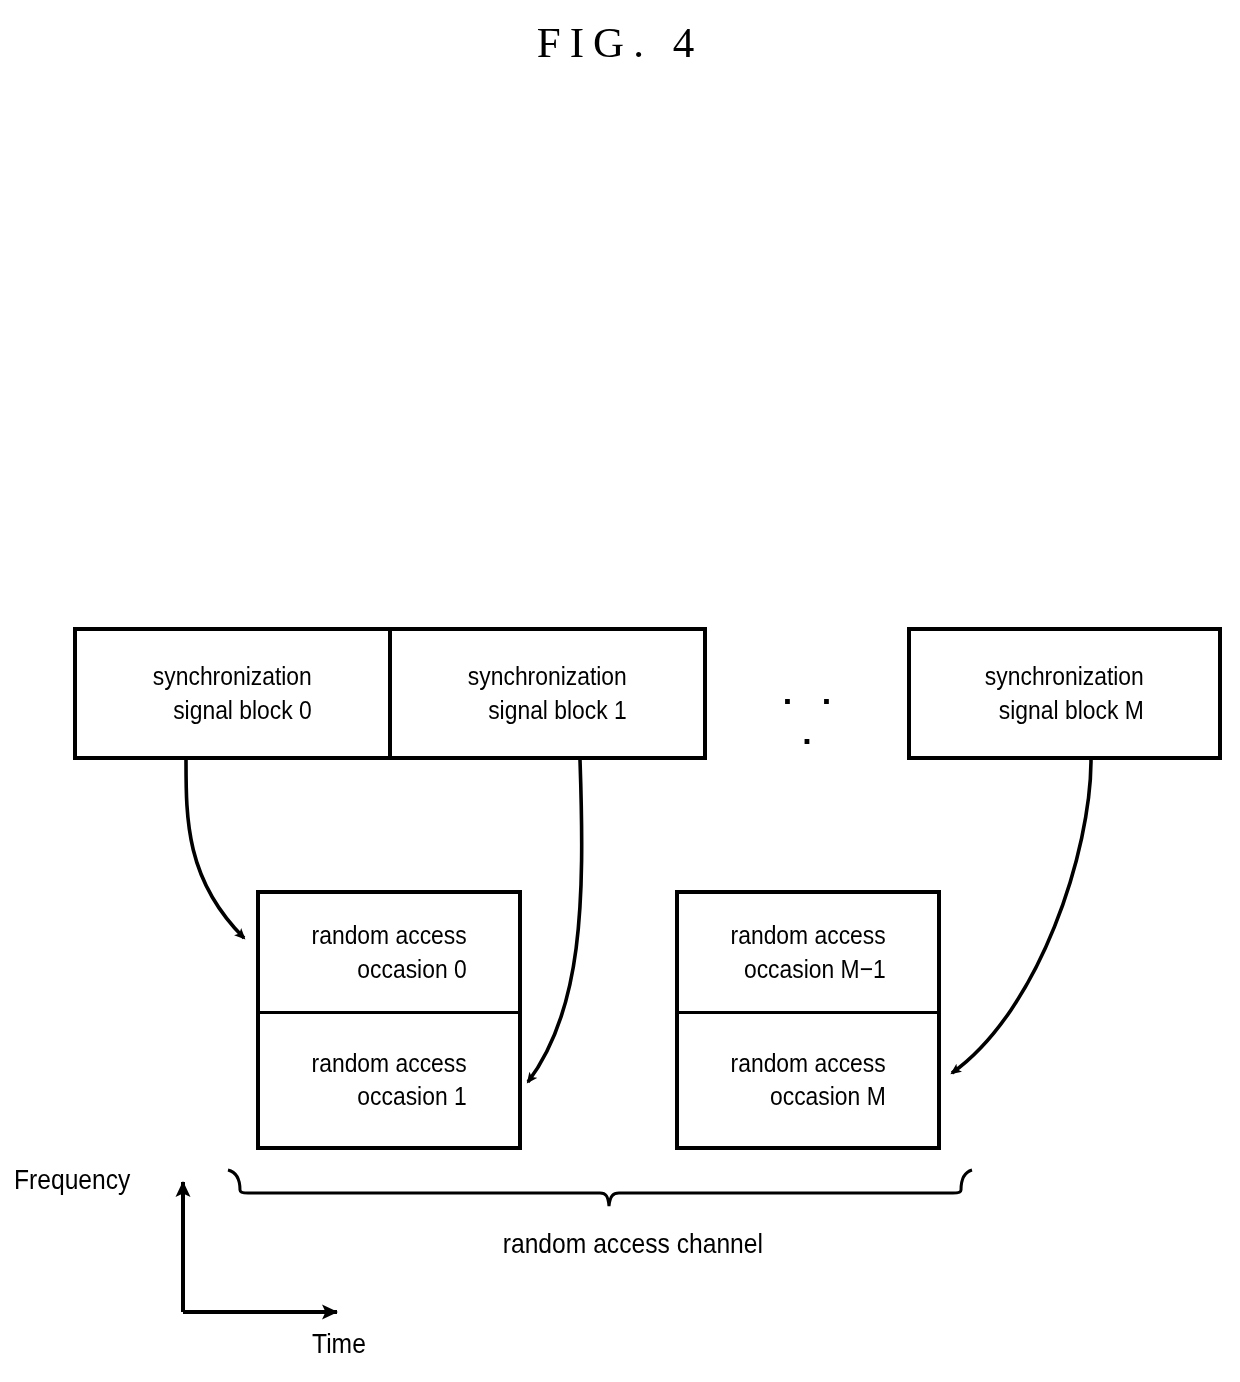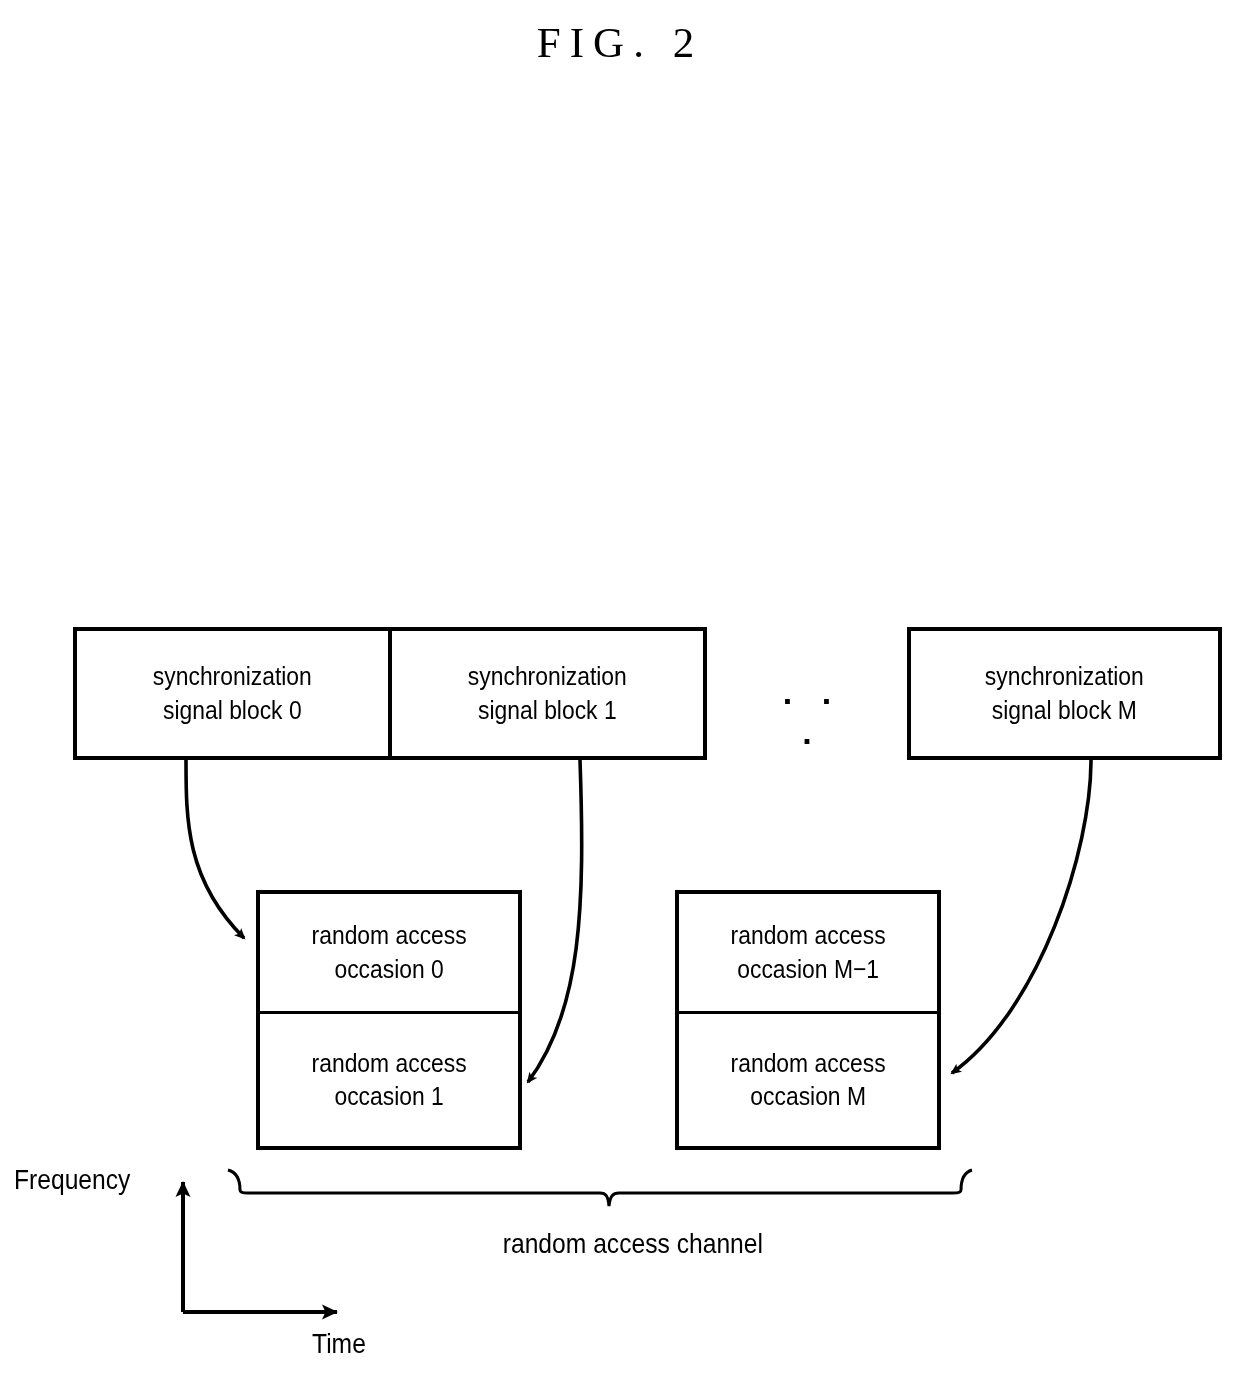--- a/index.html
+++ b/index.html
@@ -37,21 +37,21 @@
   }
 
   .block {
     position: absolute;
     box-sizing: border-box;
     border: 4px solid #000;
     background: #fff;
     display: flex;
     align-items: center;
     justify-content: center;
-    text-align: center;
+    text-align: right;
   }
   .block-label {
     font-family: "Liberation Sans Narrow", "Liberation Sans", sans-serif;
     font-size: 26px;
     line-height: 1.28;
     transform: scaleX(0.88);
     white-space: nowrap;
     letter-spacing: 0px;
   }
 
@@ -98,21 +98,21 @@
     text-align: center;
     font-family: "Liberation Sans Narrow", "Liberation Sans", sans-serif;
     font-size: 28px;
     white-space: nowrap;
   }
   #rach-label span { display: inline-block; transform: scaleX(0.88); }
 </style>
 </head>
 <body>
 
-<div id="figure-title">FIG. 2</div>
+<div id="figure-title">FIG. 4</div>
 
 <svg class="diagram-canvas" viewBox="0 0 1240 1382" width="1240" height="1382" xmlns="http://www.w3.org/2000/svg">
   <defs>
     <marker id="arrowhead" markerWidth="12" markerHeight="12" refX="9" refY="5" orient="auto" markerUnits="userSpaceOnUse">
       <path d="M0,0 L11,5 L0,10 L2.6,5 Z" fill="#000"></path>
     </marker>
     <marker id="axisarrow" markerWidth="18" markerHeight="16" refX="15" refY="8" orient="auto" markerUnits="userSpaceOnUse">
       <path d="M0,0.5 L16,8 L0,15.5 L3.5,8 Z" fill="#000"></path>
     </marker>
   </defs>

